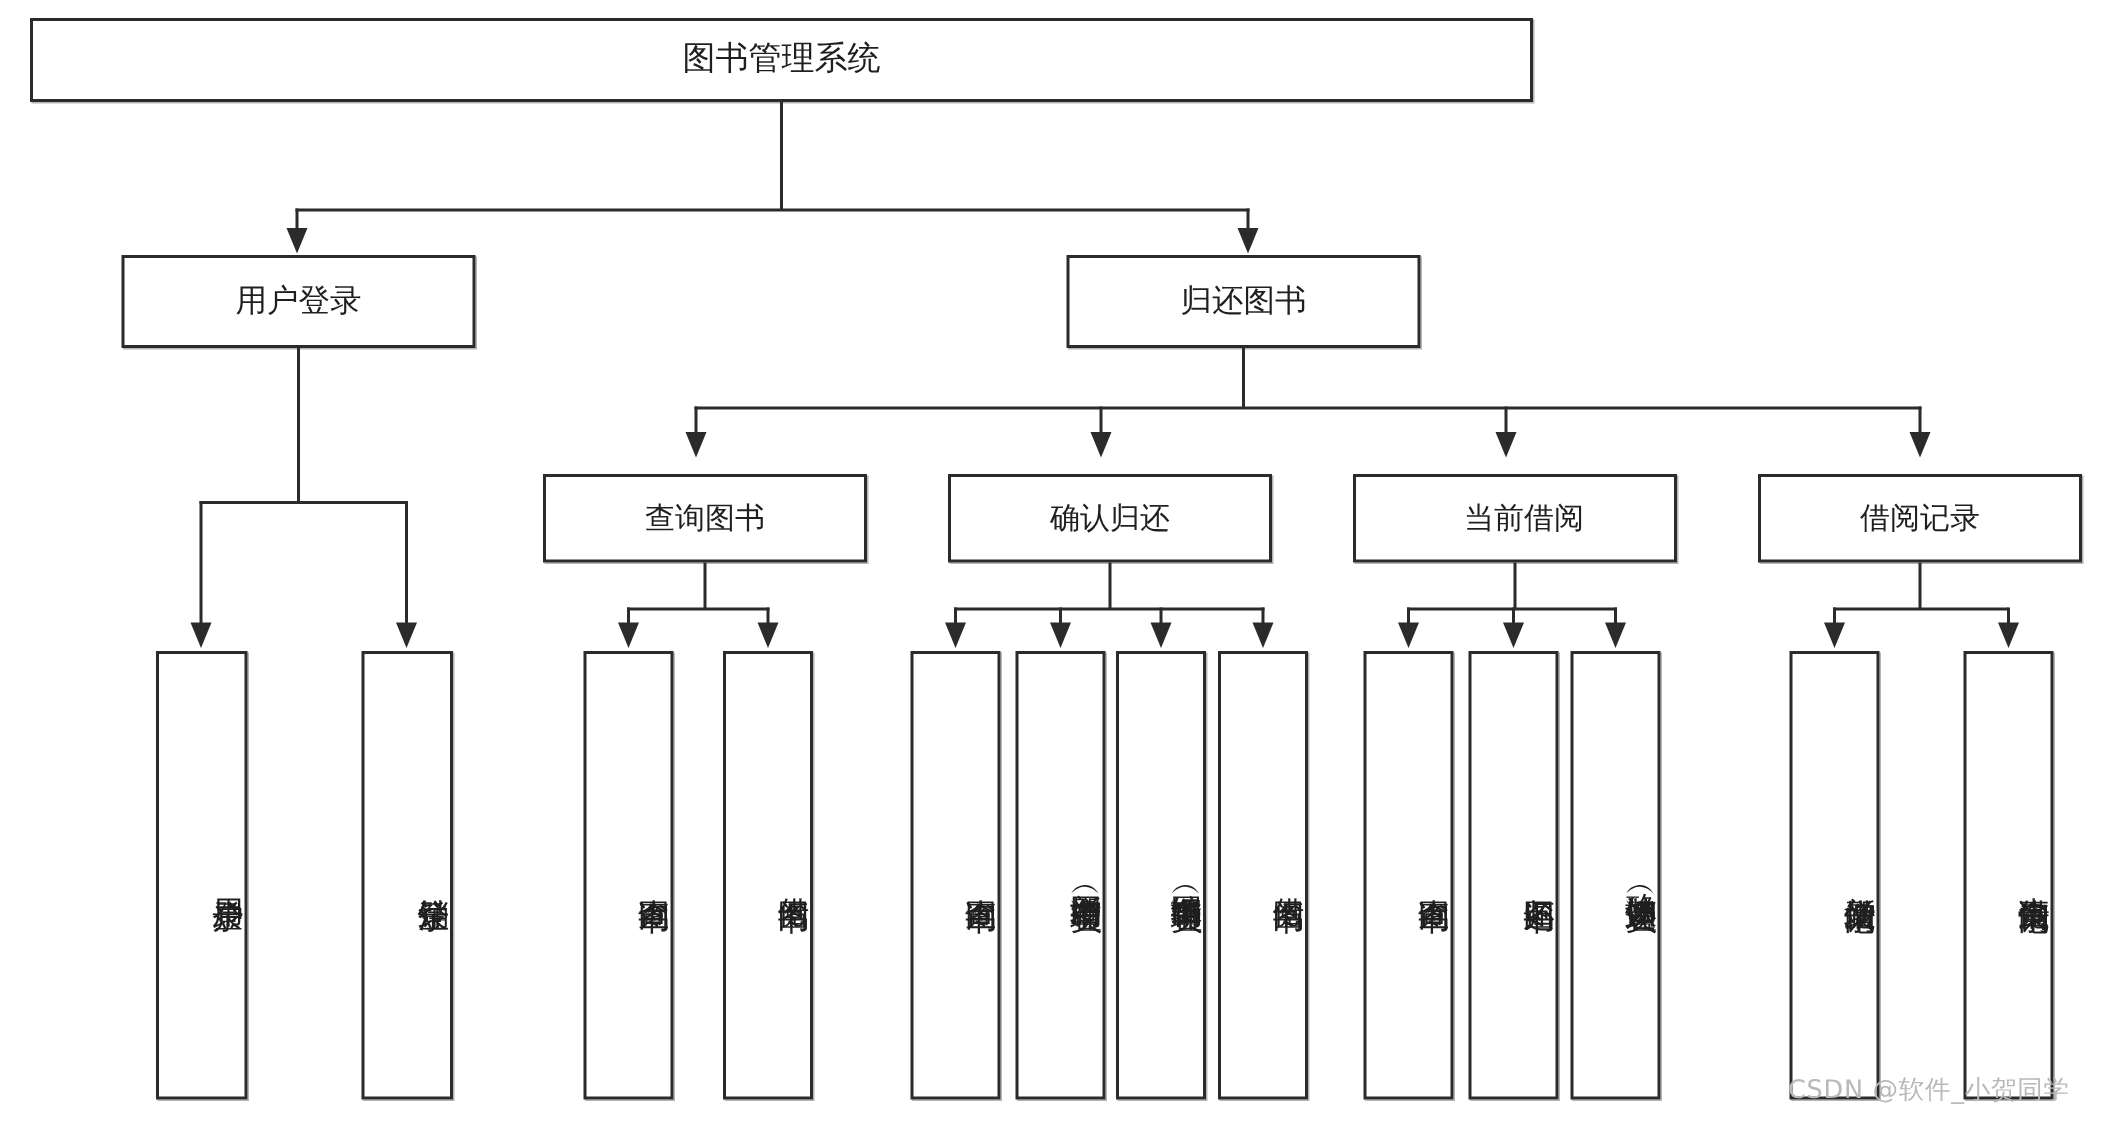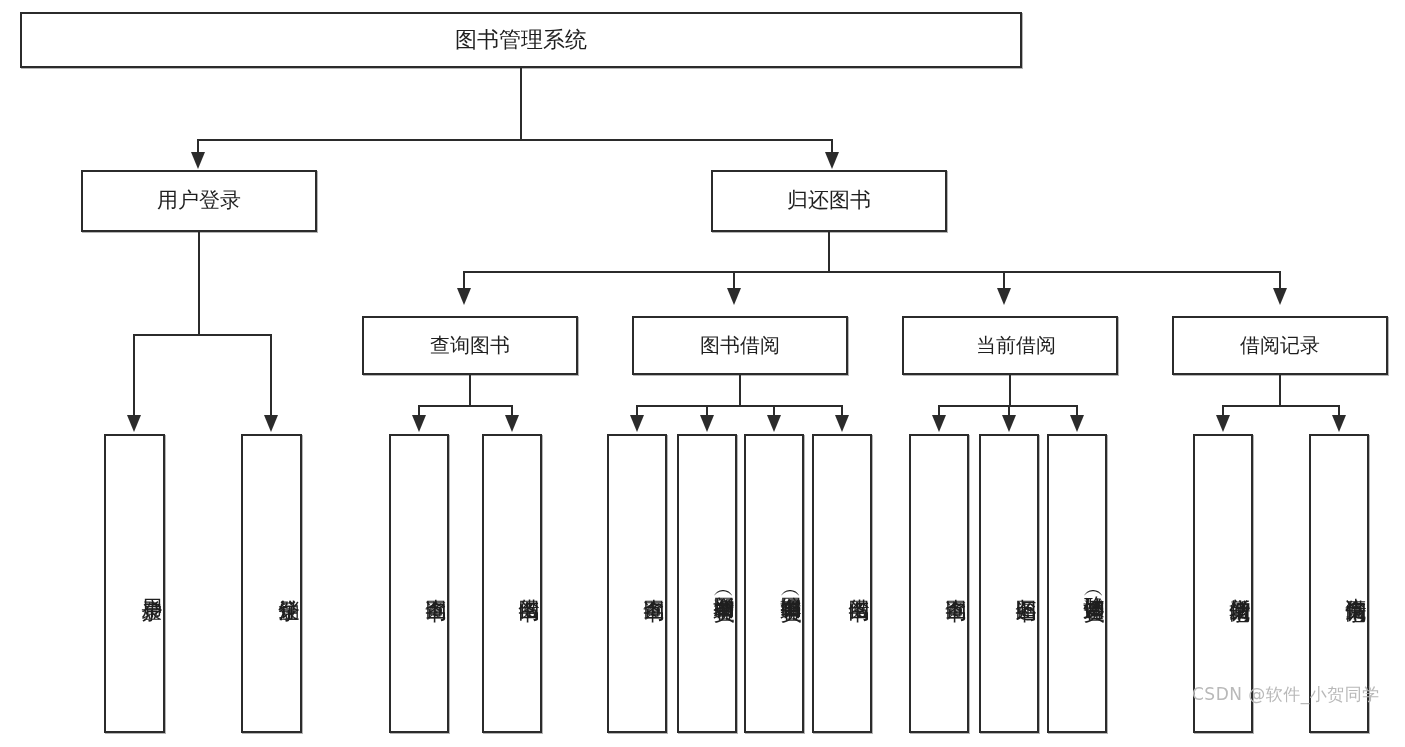--- a/index.html
+++ b/index.html
@@ -119,21 +119,21 @@
   <div class="arrow" style="left:727px; top:288px;"></div>
   <div class="seg v" style="left:1003px; top:271px; width:2px; height:20px;"></div>
   <div class="arrow" style="left:997px; top:288px;"></div>
   <div class="seg v" style="left:1279px; top:271px; width:2px; height:20px;"></div>
   <div class="arrow" style="left:1273px; top:288px;"></div>
 
   <div class="node lvl3" style="left:362px; top:316px; width:216px; height:59px;">
     <span class="label">查询图书</span>
   </div>
   <div class="node lvl3" style="left:632px; top:316px; width:216px; height:59px;">
-    <span class="label">图书借阅</span>
+    <span class="label">确认归还</span>
   </div>
   <div class="node lvl3" style="left:902px; top:316px; width:216px; height:59px;padding-left:12px;">
     <span class="label">当前借阅</span>
   </div>
   <div class="node lvl3" style="left:1172px; top:316px; width:216px; height:59px;">
     <span class="label">借阅记录</span>
   </div>
 
   <div class="seg v" style="left:469px; top:375px; width:2px; height:31px;"></div>
   <div class="seg h" style="left:418px; top:405px; width:95px; height:2px;"></div>
@@ -206,15 +206,15 @@
     <span class="label">确认归还（管理员）</span>
   </div>
 
   <div class="node leaf" style="left:1193px; top:434px; width:60px; height:299px;">
     <span class="label">新增借阅记录</span>
   </div>
   <div class="node leaf" style="left:1309px; top:434px; width:60px; height:299px;">
     <span class="label">查询借阅记录</span>
   </div>
 
-  <div class="watermark" style="left:1192px; top:683px;">CSDN @软件_小贺同学</div>
+  <div class="watermark" style="left:1192px; top:715px;">CSDN @软件_小贺同学</div>
 
 </div>
 
 </body></html>

